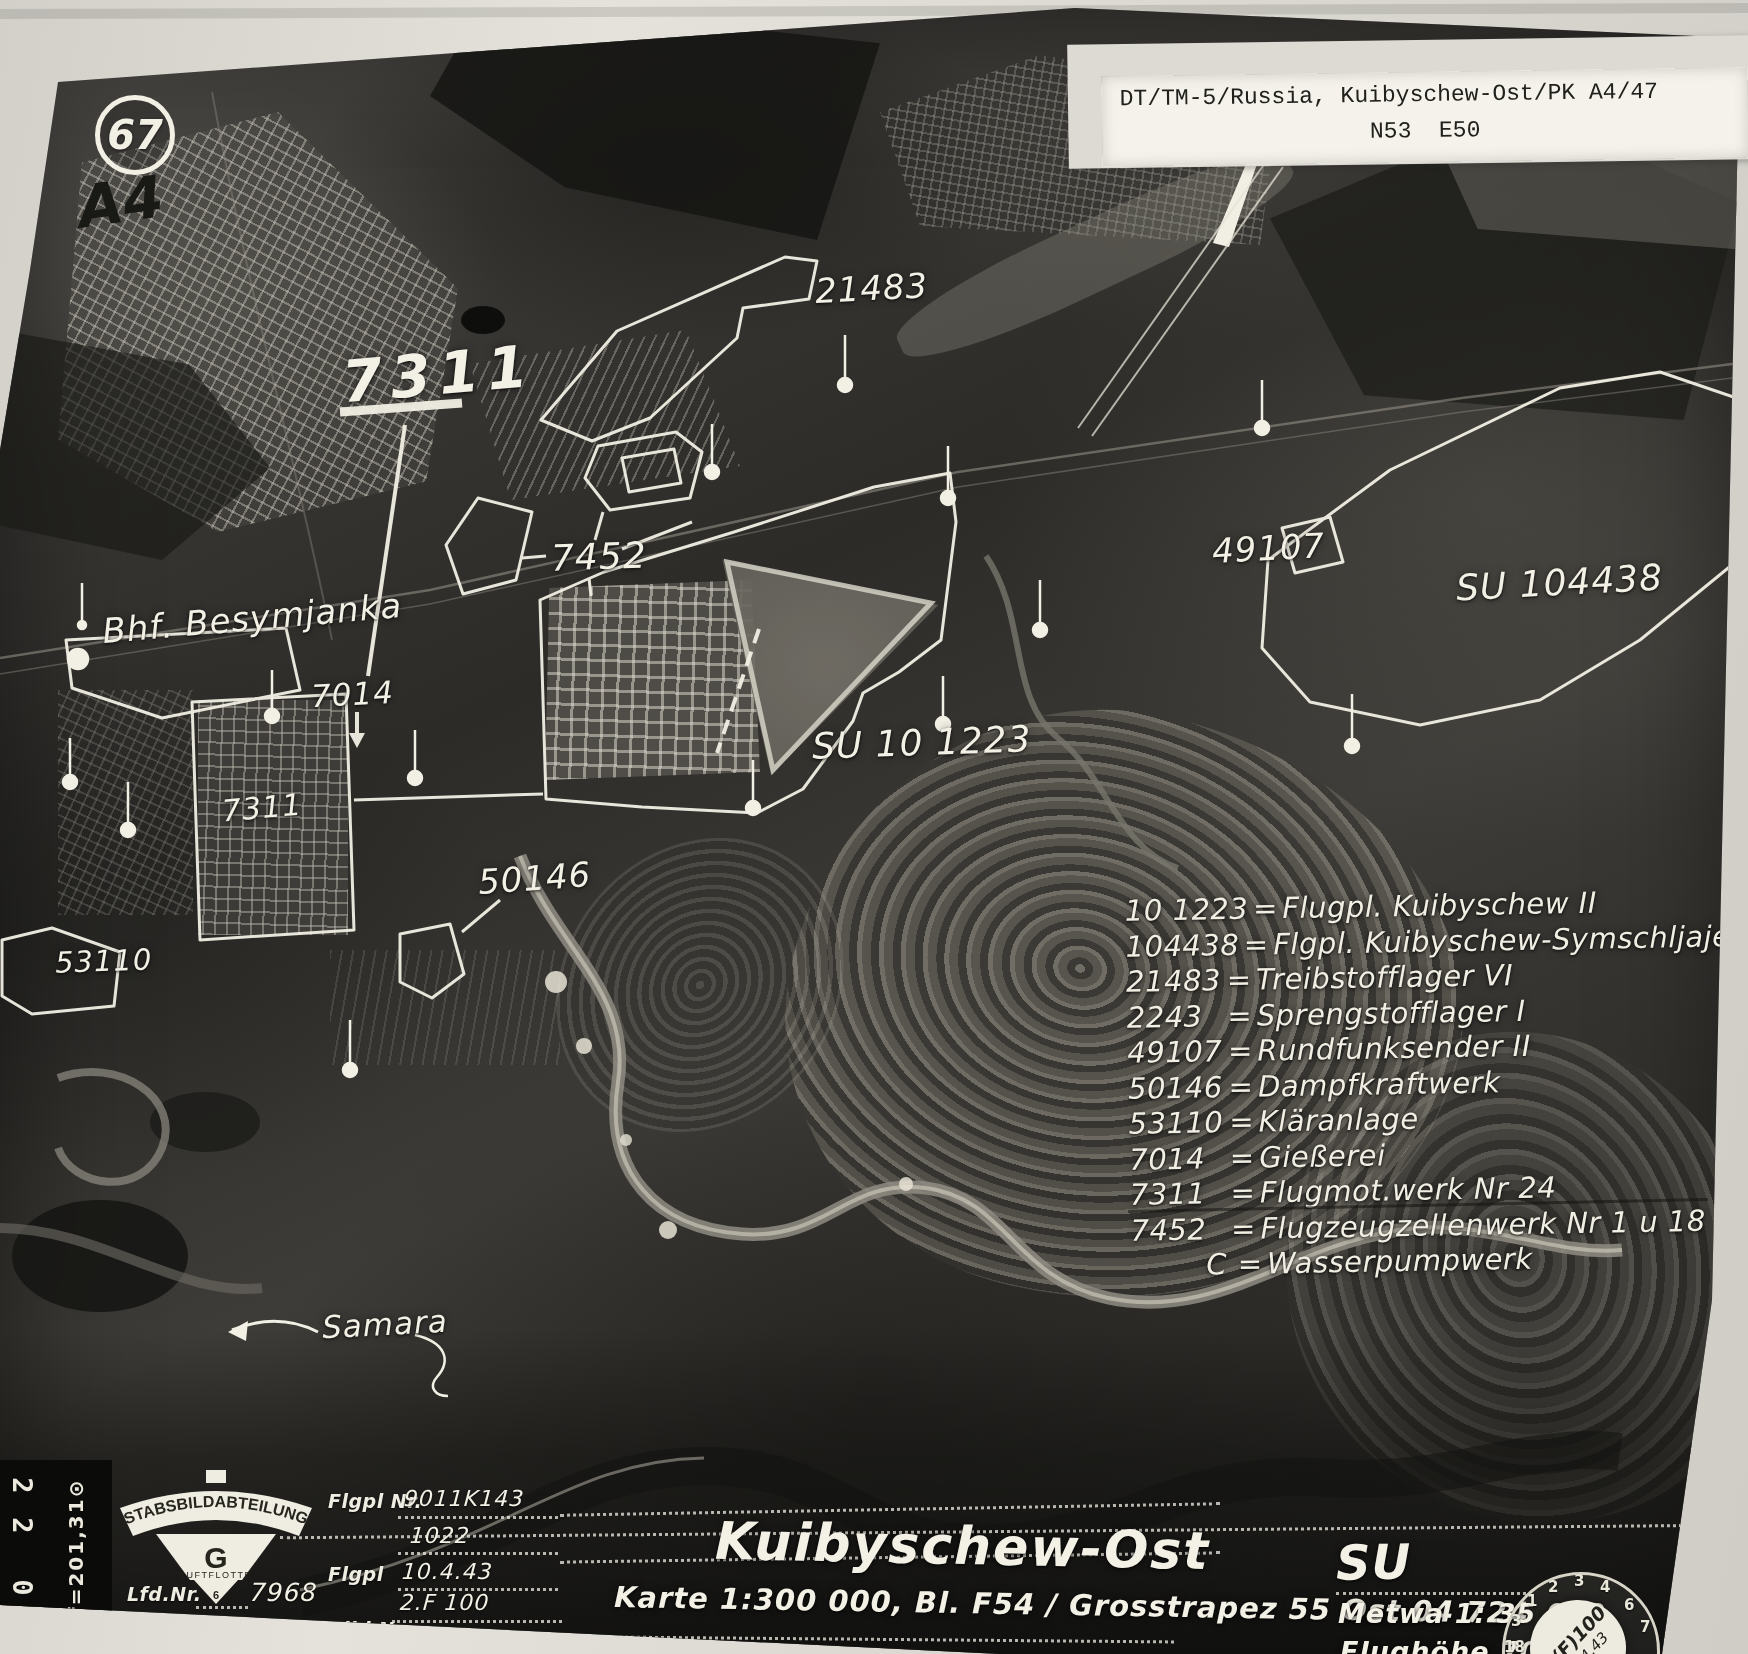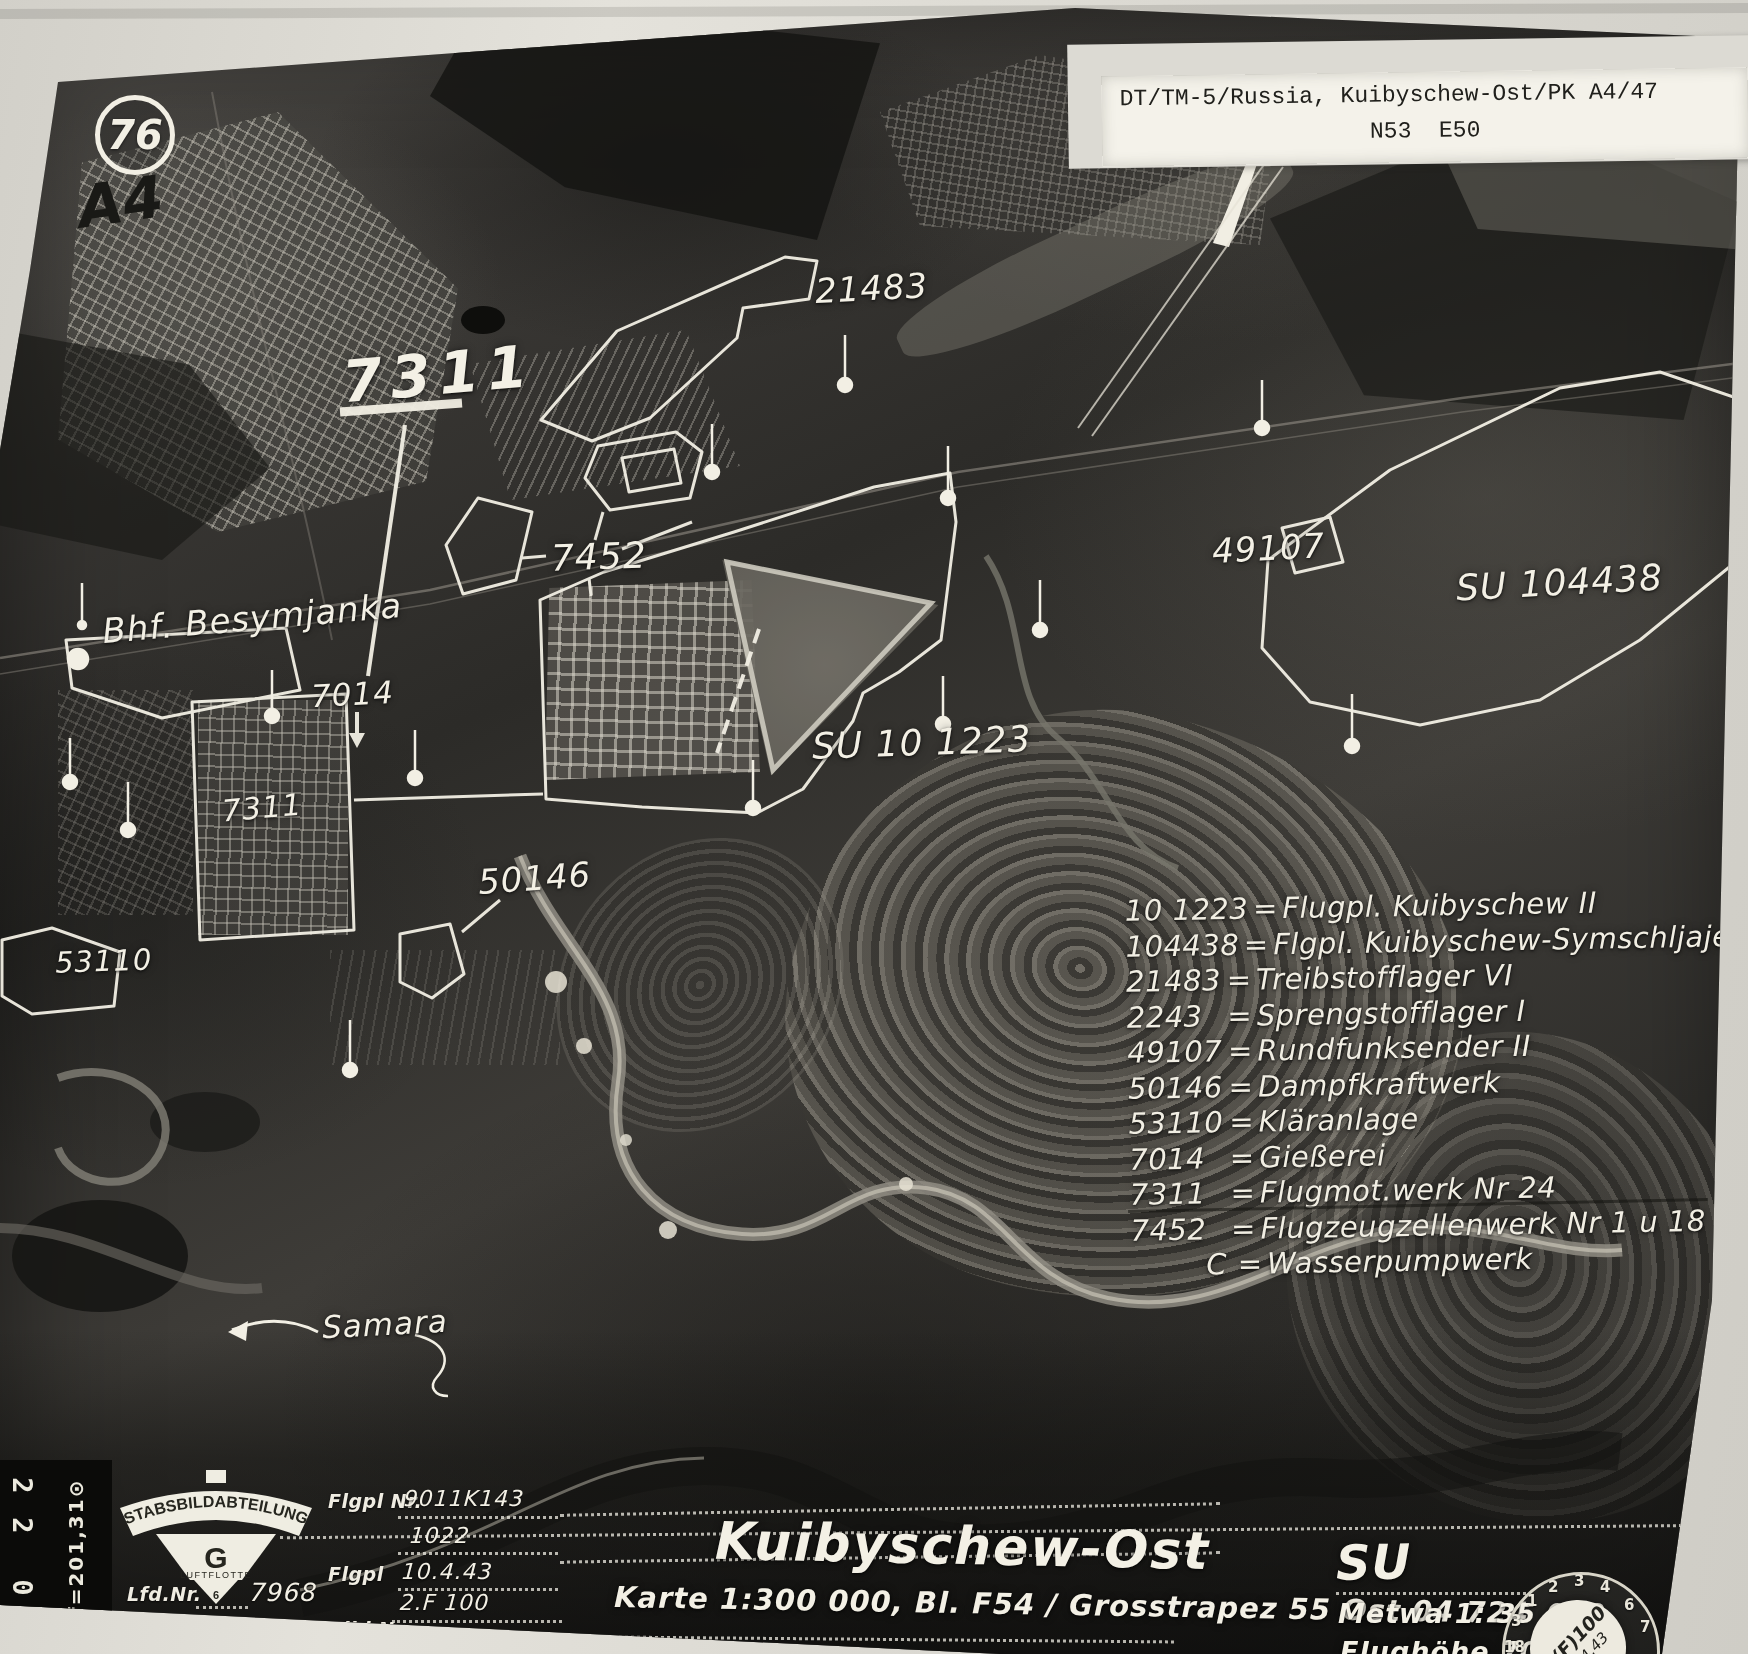--- a/index.html
+++ b/index.html
@@ -173,21 +173,21 @@
           <circle cx="78" cy="659" r="10"></circle>
       </g>
       <g stroke="#f2efe4" fill="none" stroke-width="3">
         <path d="M318 1332 C290 1318,262 1318,232 1330"></path>
         <path d="M228 1332 L248 1321 L246 1341 Z" fill="#f2efe4" stroke="none"></path>
         <path d="M415 1335 C445 1342,452 1360,437 1377 C428 1387,435 1396,448 1396" stroke-width="2.5"></path>
       </g>
     </svg>
 
     <div class="circle47">
-        <span>76</span>
+        <span>67</span>
       </div>
     <div class="blk" style="left:78px;top:168px;font-size:58px;transform:rotate(-8deg);color:#191916;">A4</div>
 
     <div class="lbl" style="left:815px;top:268px;font-size:34px;transform:rotate(-3deg);">21483</div>
     <div class="lbl" style="left:342px;top:340px;font-size:58px;font-weight:bold;letter-spacing:8px;transform:rotate(-5deg);">7311</div>
     <div class="lbl" style="left:551px;top:536px;font-size:36px;transform:rotate(-2deg);">7452</div>
     <div class="lbl" style="left:102px;top:598px;font-size:34px;transform:rotate(-5deg);">Bhf. Besymjanka</div>
     <div class="lbl" style="left:311px;top:676px;font-size:31px;transform:rotate(-3deg);">7014</div>
     <div class="lbl" style="left:812px;top:722px;font-size:36px;transform:rotate(-2deg);">SU 10 1223</div>
     <div class="lbl" style="left:1212px;top:528px;font-size:34px;transform:rotate(-3deg);">49107</div>

